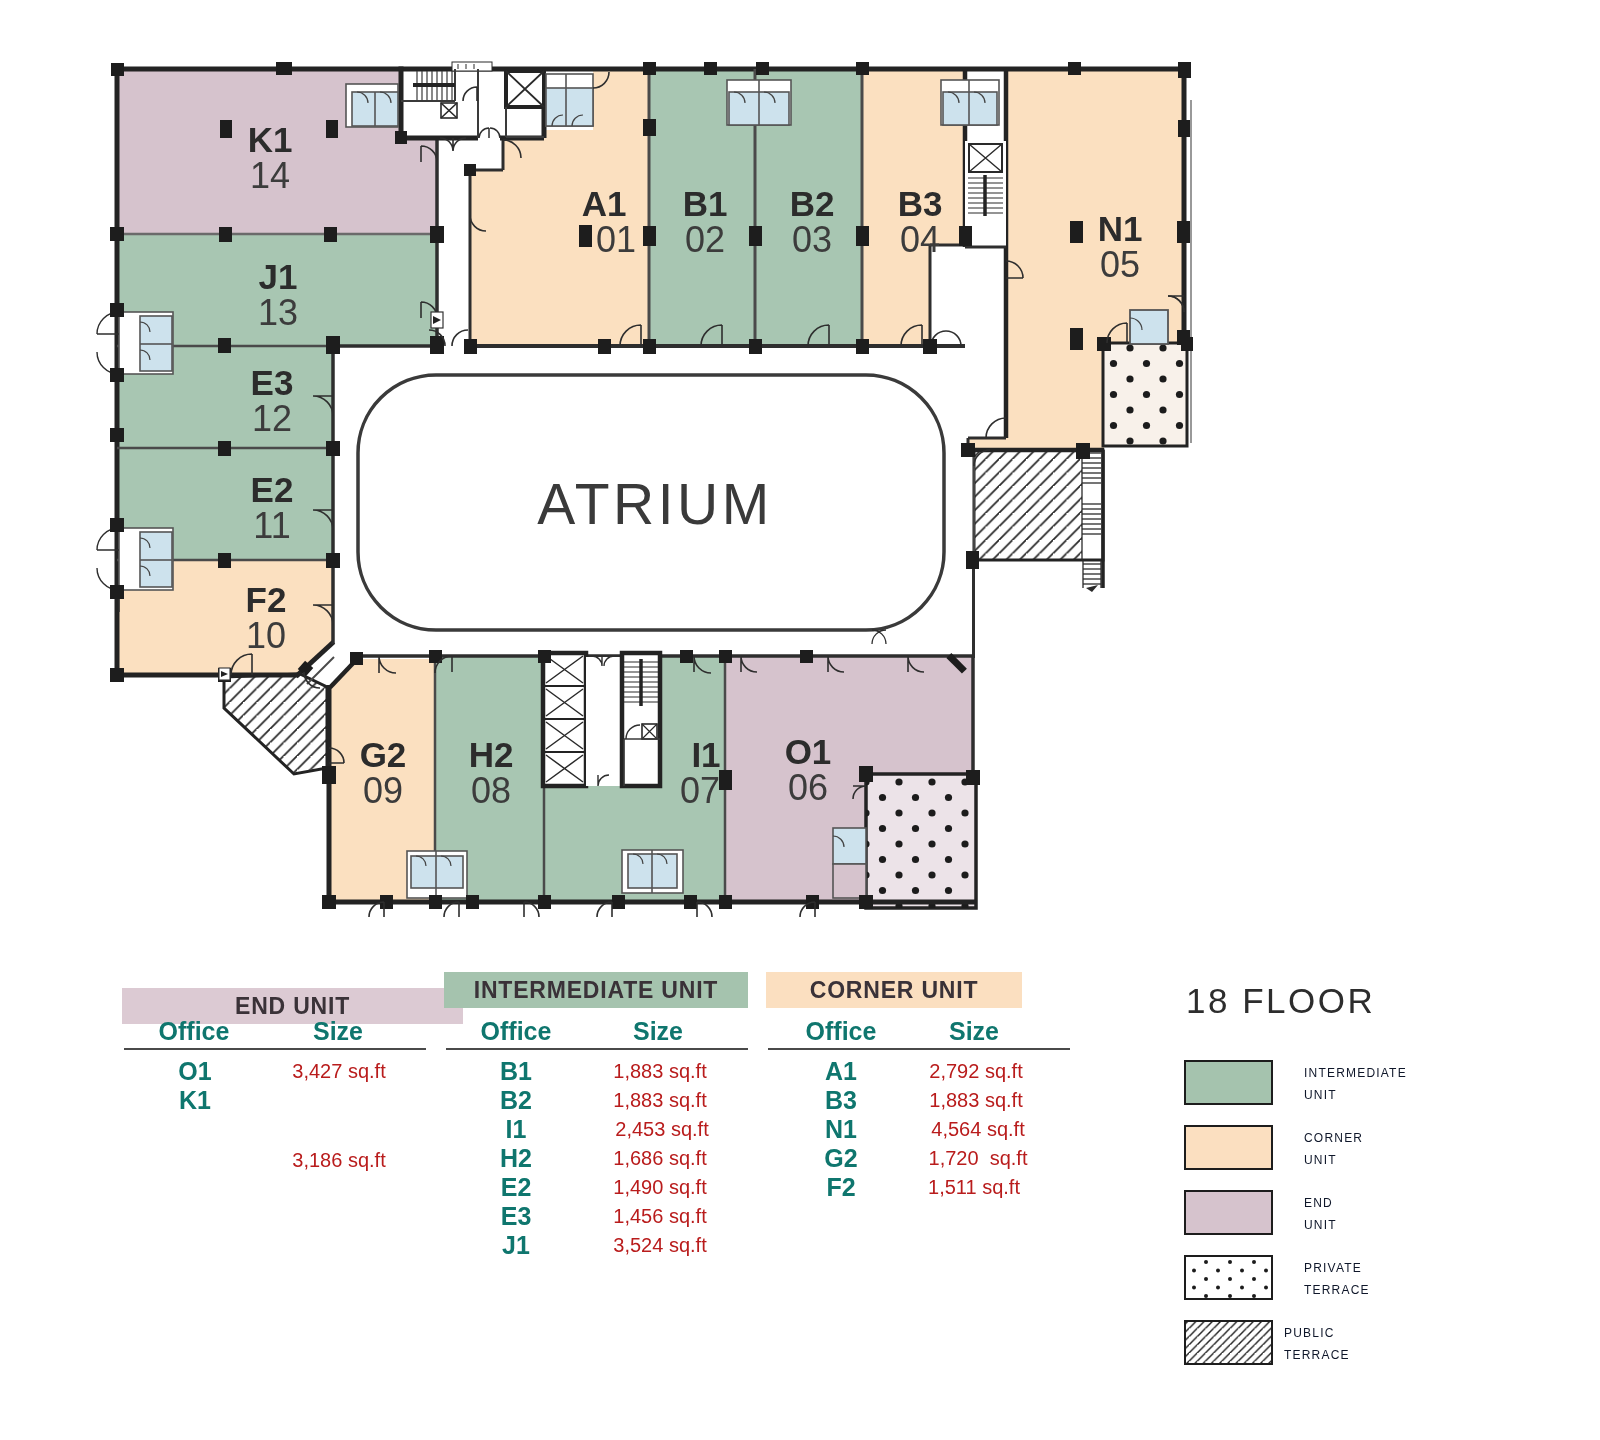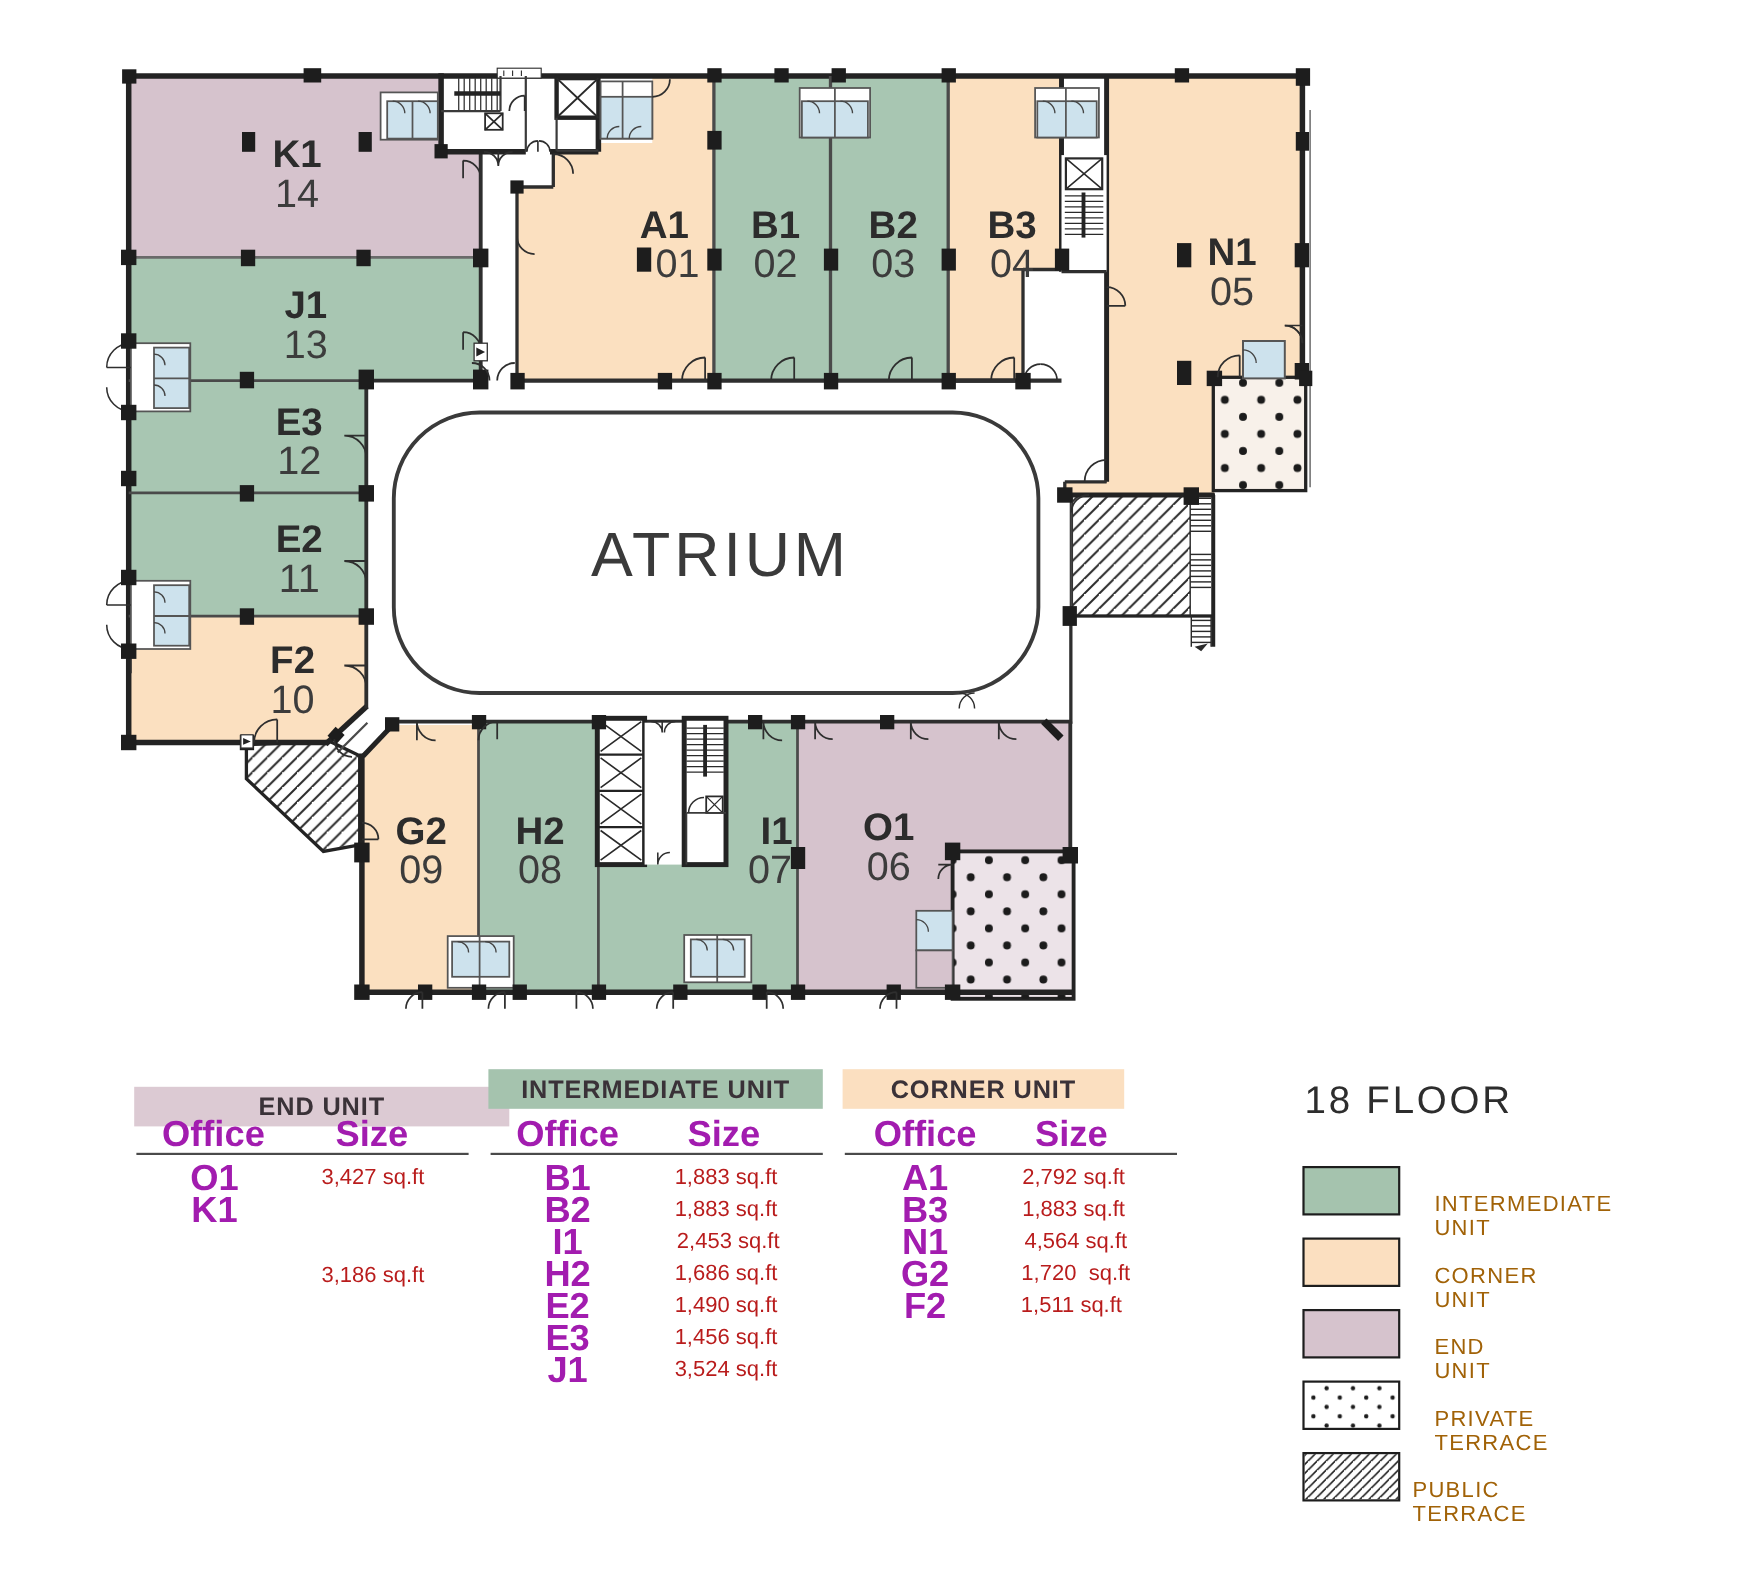--- a/index.html
+++ b/index.html
@@ -1,24 +1,24 @@
 <!DOCTYPE html>
 <html><head>
 <meta charset="utf-8">
 <style>
   html,body{margin:0;padding:0;background:#ffffff;width:1600px;height:1440px;overflow:hidden;}
   body{font-family:"Liberation Sans", sans-serif;}
   #stage{position:absolute;left:0;top:0;width:1600px;height:1440px;}
   svg{position:absolute;left:0;top:0;}
   .tbl{position:absolute;}
   .bar{position:absolute;display:flex;align-items:center;justify-content:center;font-weight:bold;font-size:23px;letter-spacing:0.8px;color:#3a3238;}
-  .hcell{position:absolute;font-weight:bold;font-size:33px;color:#a21caf;transform:translate(-50%,-50%);white-space:nowrap;}
+  .hcell{position:absolute;font-weight:bold;font-size:25px;color:#0f766e;transform:translate(-50%,-50%);white-space:nowrap;}
   .rcell{position:absolute;font-size:20px;color:#b91c1c;transform:translate(-50%,-50%);white-space:nowrap;}
   .rule{position:absolute;height:2px;background:#4a4a4a;}
-  .legtxt{position:absolute;font-size:20px;letter-spacing:1.2px;color:#a16207;line-height:22px;margin-top:22px;}
+  .legtxt{position:absolute;font-size:12px;letter-spacing:1.2px;color:#0f172a;line-height:22px;}
 </style>
 </head>
 <body>
 <div id="stage">
 <svg width="1600" height="1440" viewBox="0 0 1600 1440">
 <defs>
   <pattern id="dots" width="33" height="31" patternUnits="userSpaceOnUse">
     <circle cx="8" cy="7" r="3.6" fill="#1c1c1c"></circle>
     <circle cx="24.5" cy="22.5" r="3.6" fill="#1c1c1c"></circle>
   </pattern>

